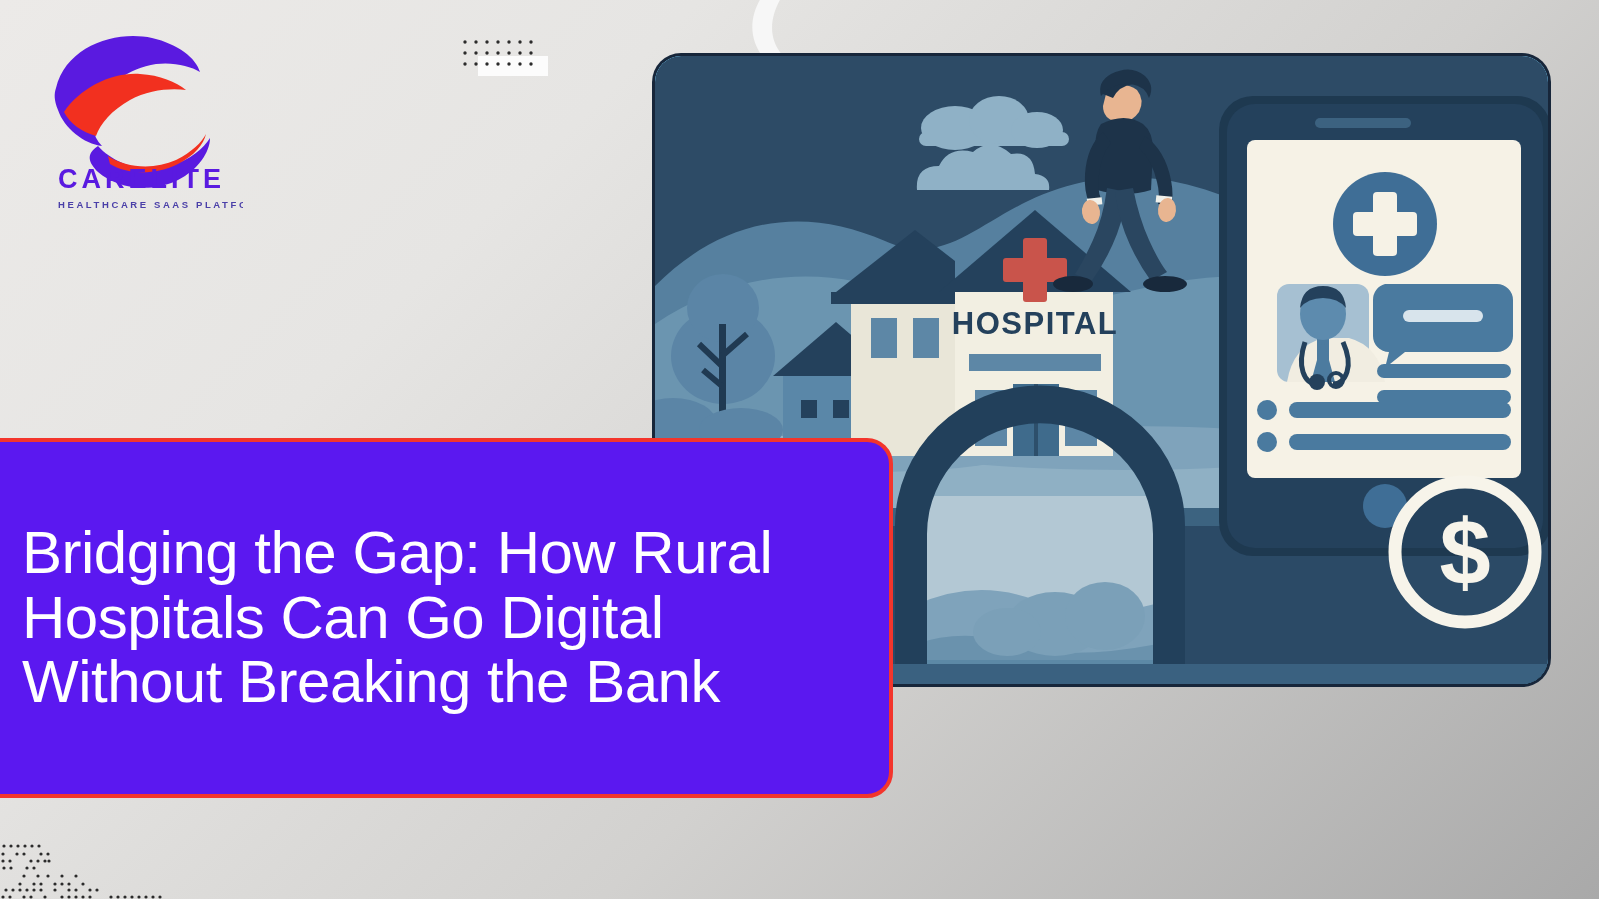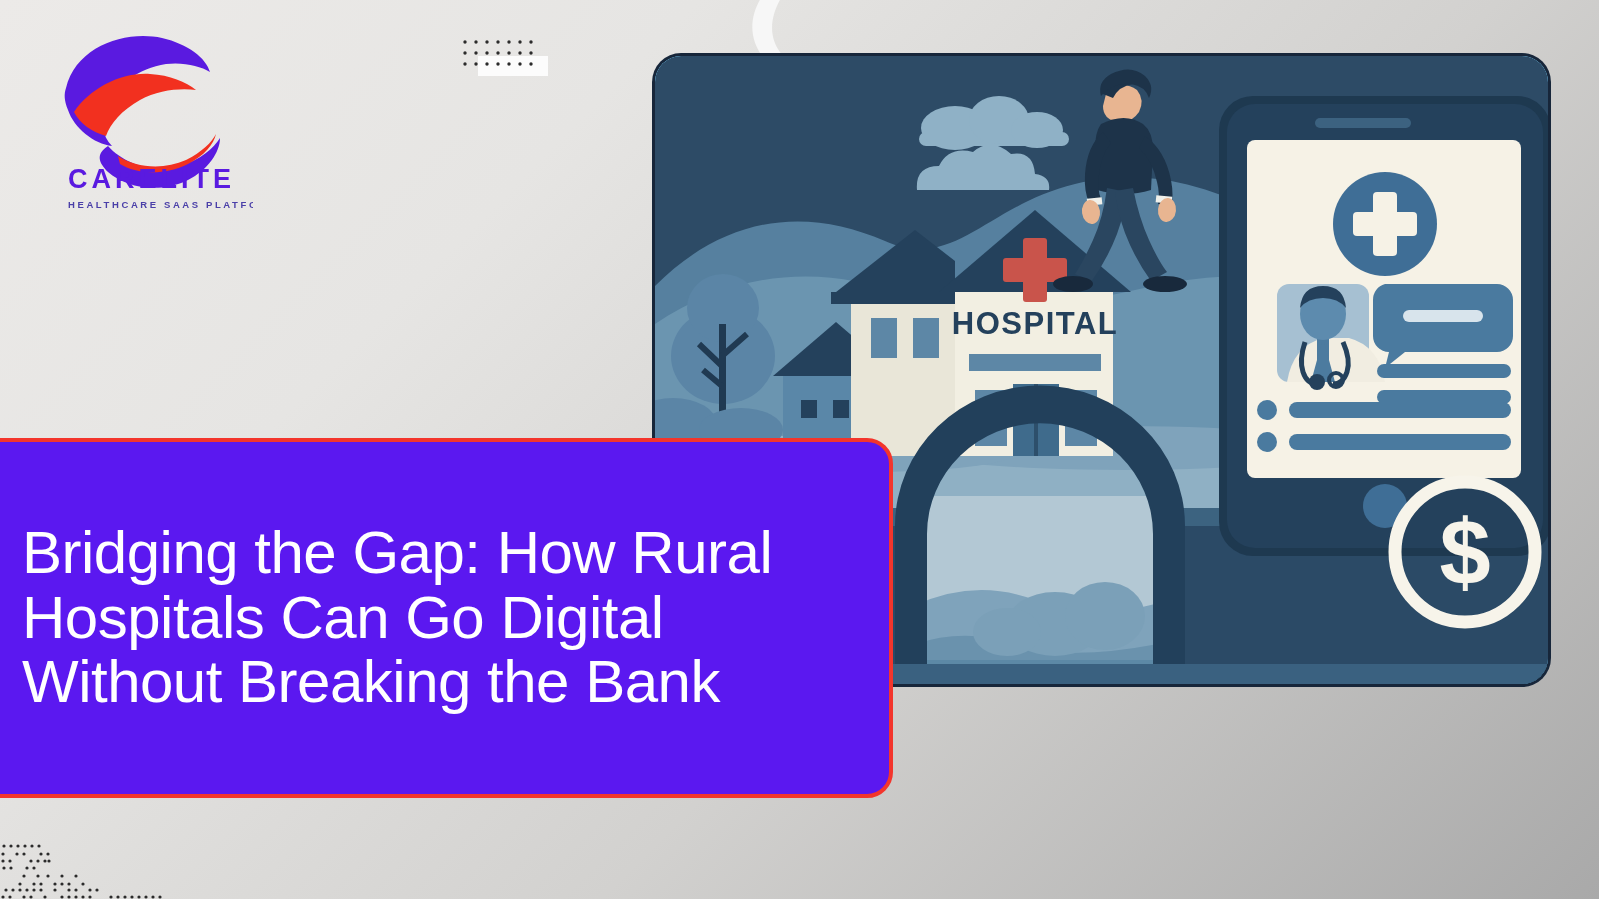--- a/index.html
+++ b/index.html
@@ -5,21 +5,21 @@
 <style>
   html,body{margin:0;padding:0;}
   body{
     width:1599px;height:899px;overflow:hidden;position:relative;
     font-family:"Liberation Sans","DejaVu Sans",sans-serif;
     background:linear-gradient(135deg,#eceae8 0%,#e6e5e3 28%,#d2d1cf 60%,#a9a9a9 100%);
   }
   .stage{position:absolute;inset:0;}
 
   
-  .logo{position:absolute;left:38px;top:28px;width:215px;height:185px;}
+  .logo{position:absolute;left:28px;top:28px;width:215px;height:185px;}
   .logo svg{display:block;width:100%;height:100%;}
 
   
   .dotgrid-top{position:absolute;left:462px;top:38px;width:72px;height:34px;}
   .dotgrid-top .whiteblock{position:absolute;left:16px;top:18px;width:70px;height:20px;background:#fcfcfc;}
   .dotgrid-top svg{position:absolute;left:0;top:0;}
 
   
   .dotscatter{position:absolute;left:0px;top:840px;width:200px;height:59px;}
 

